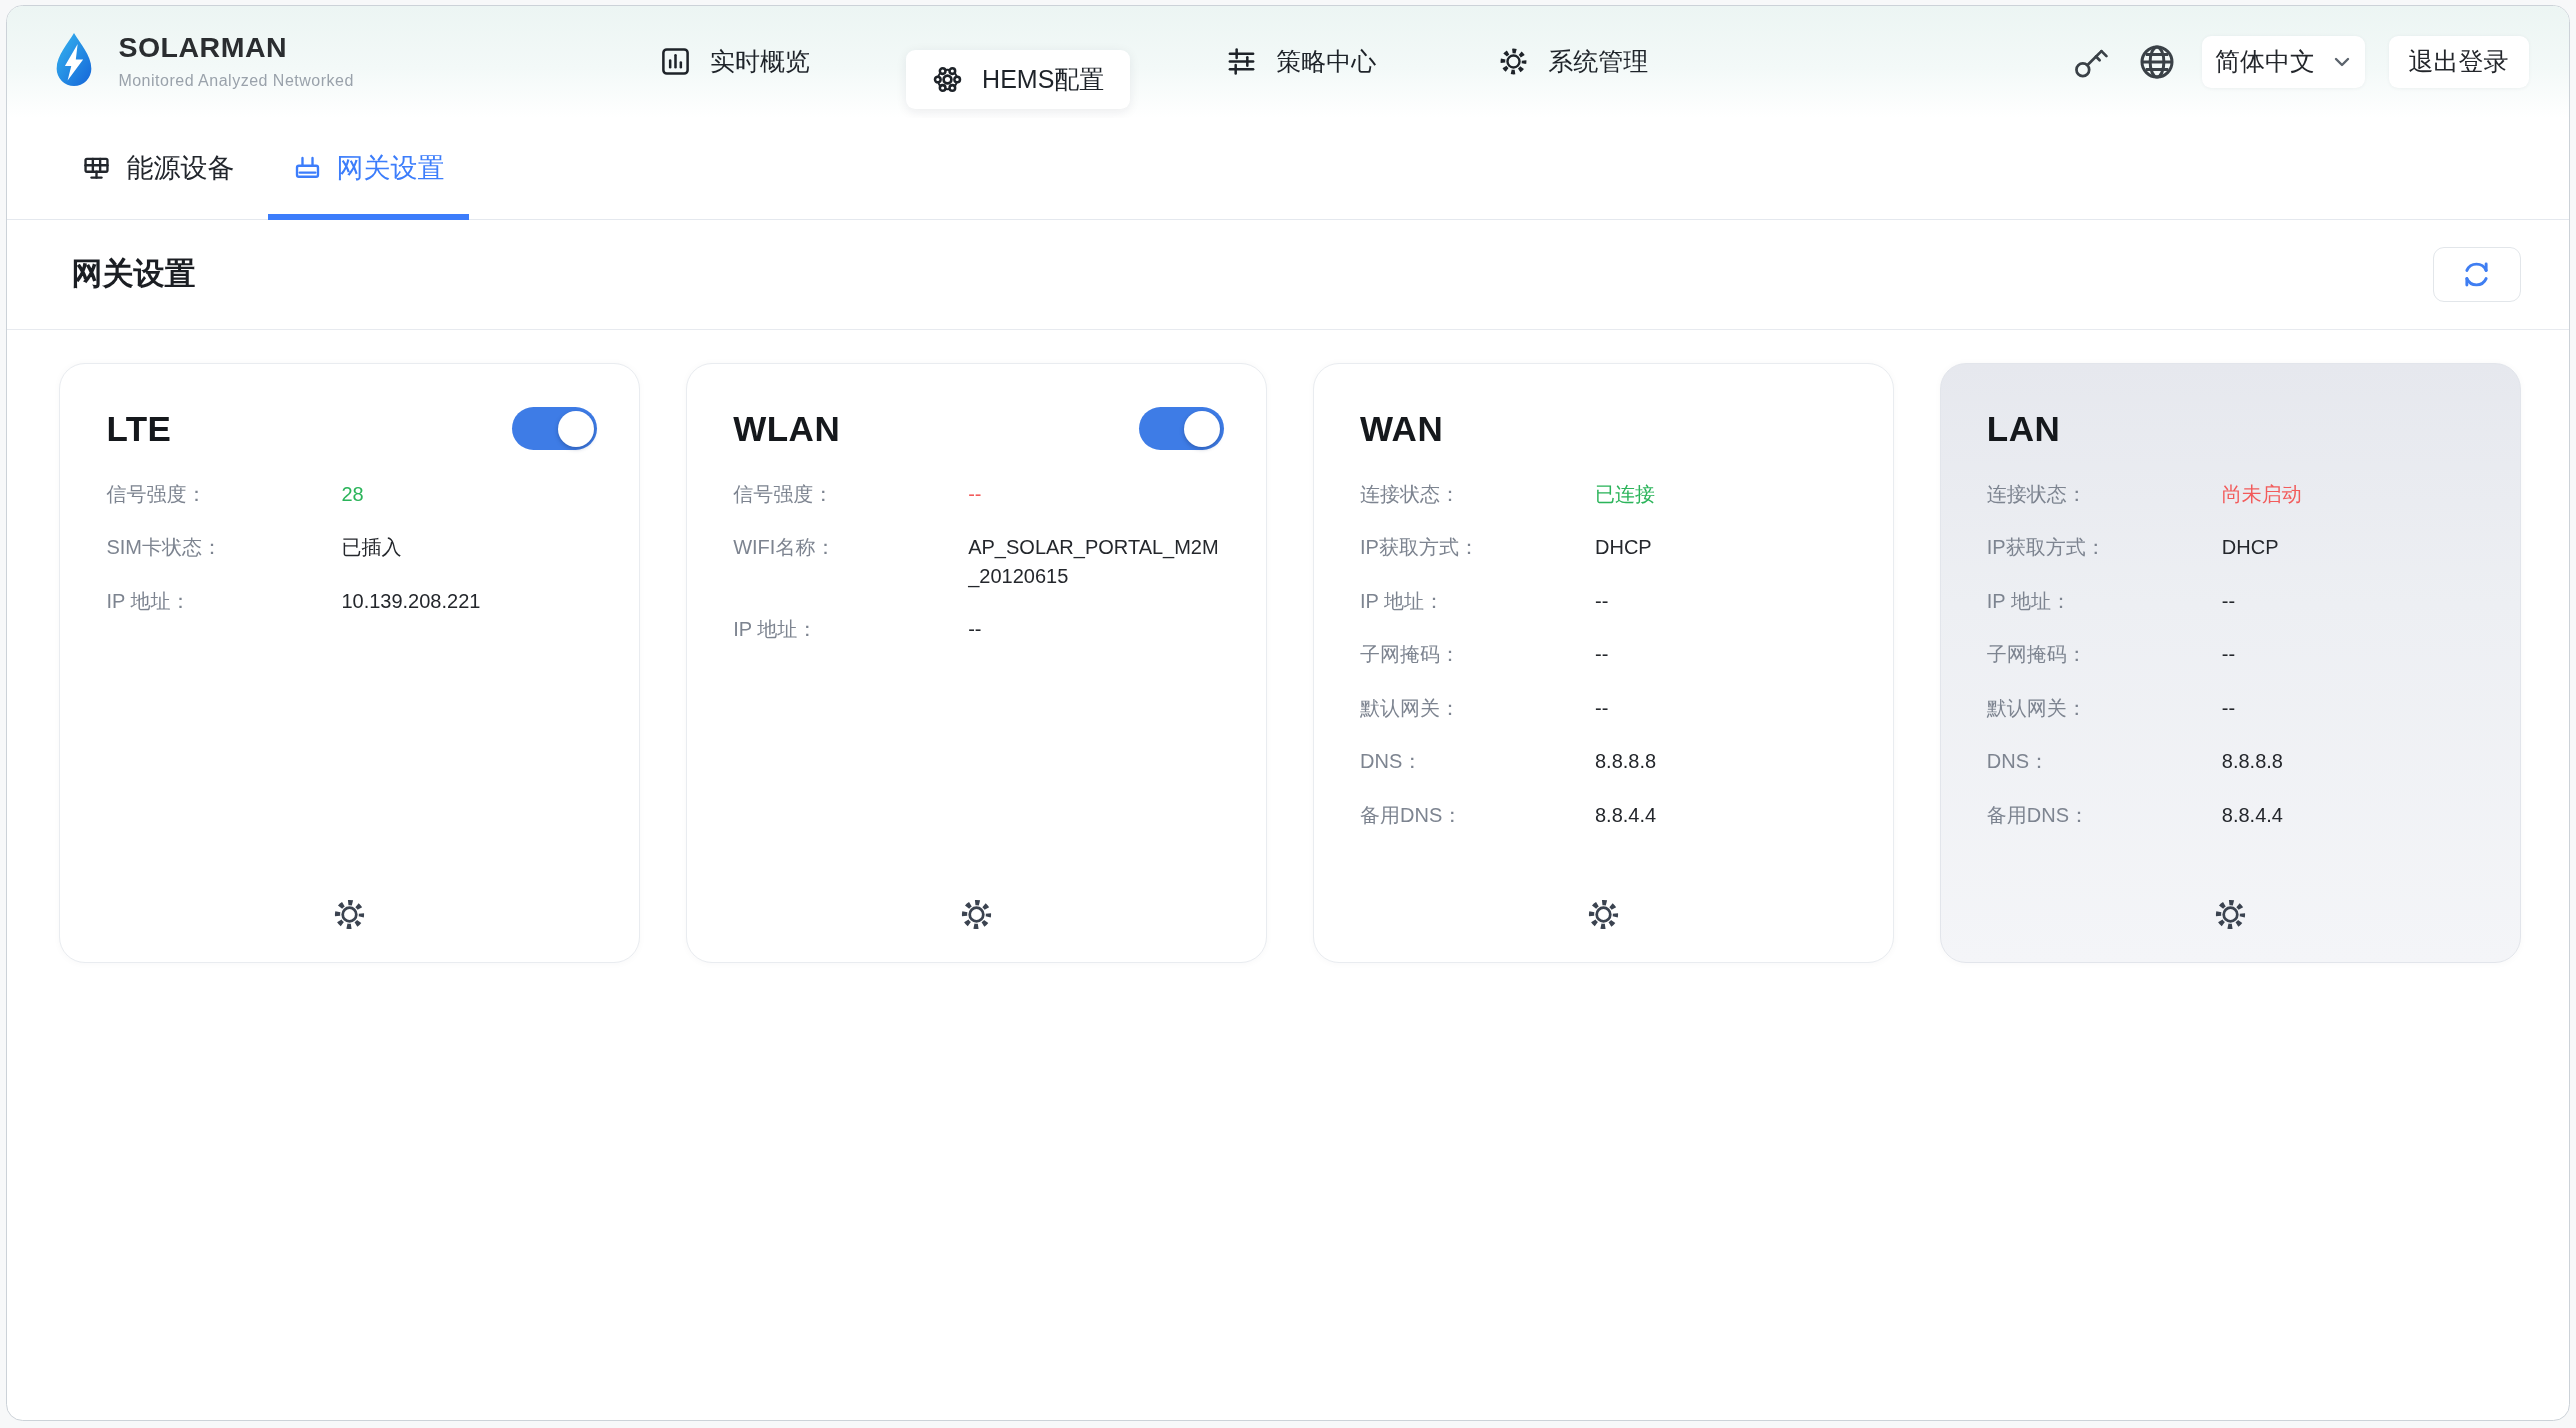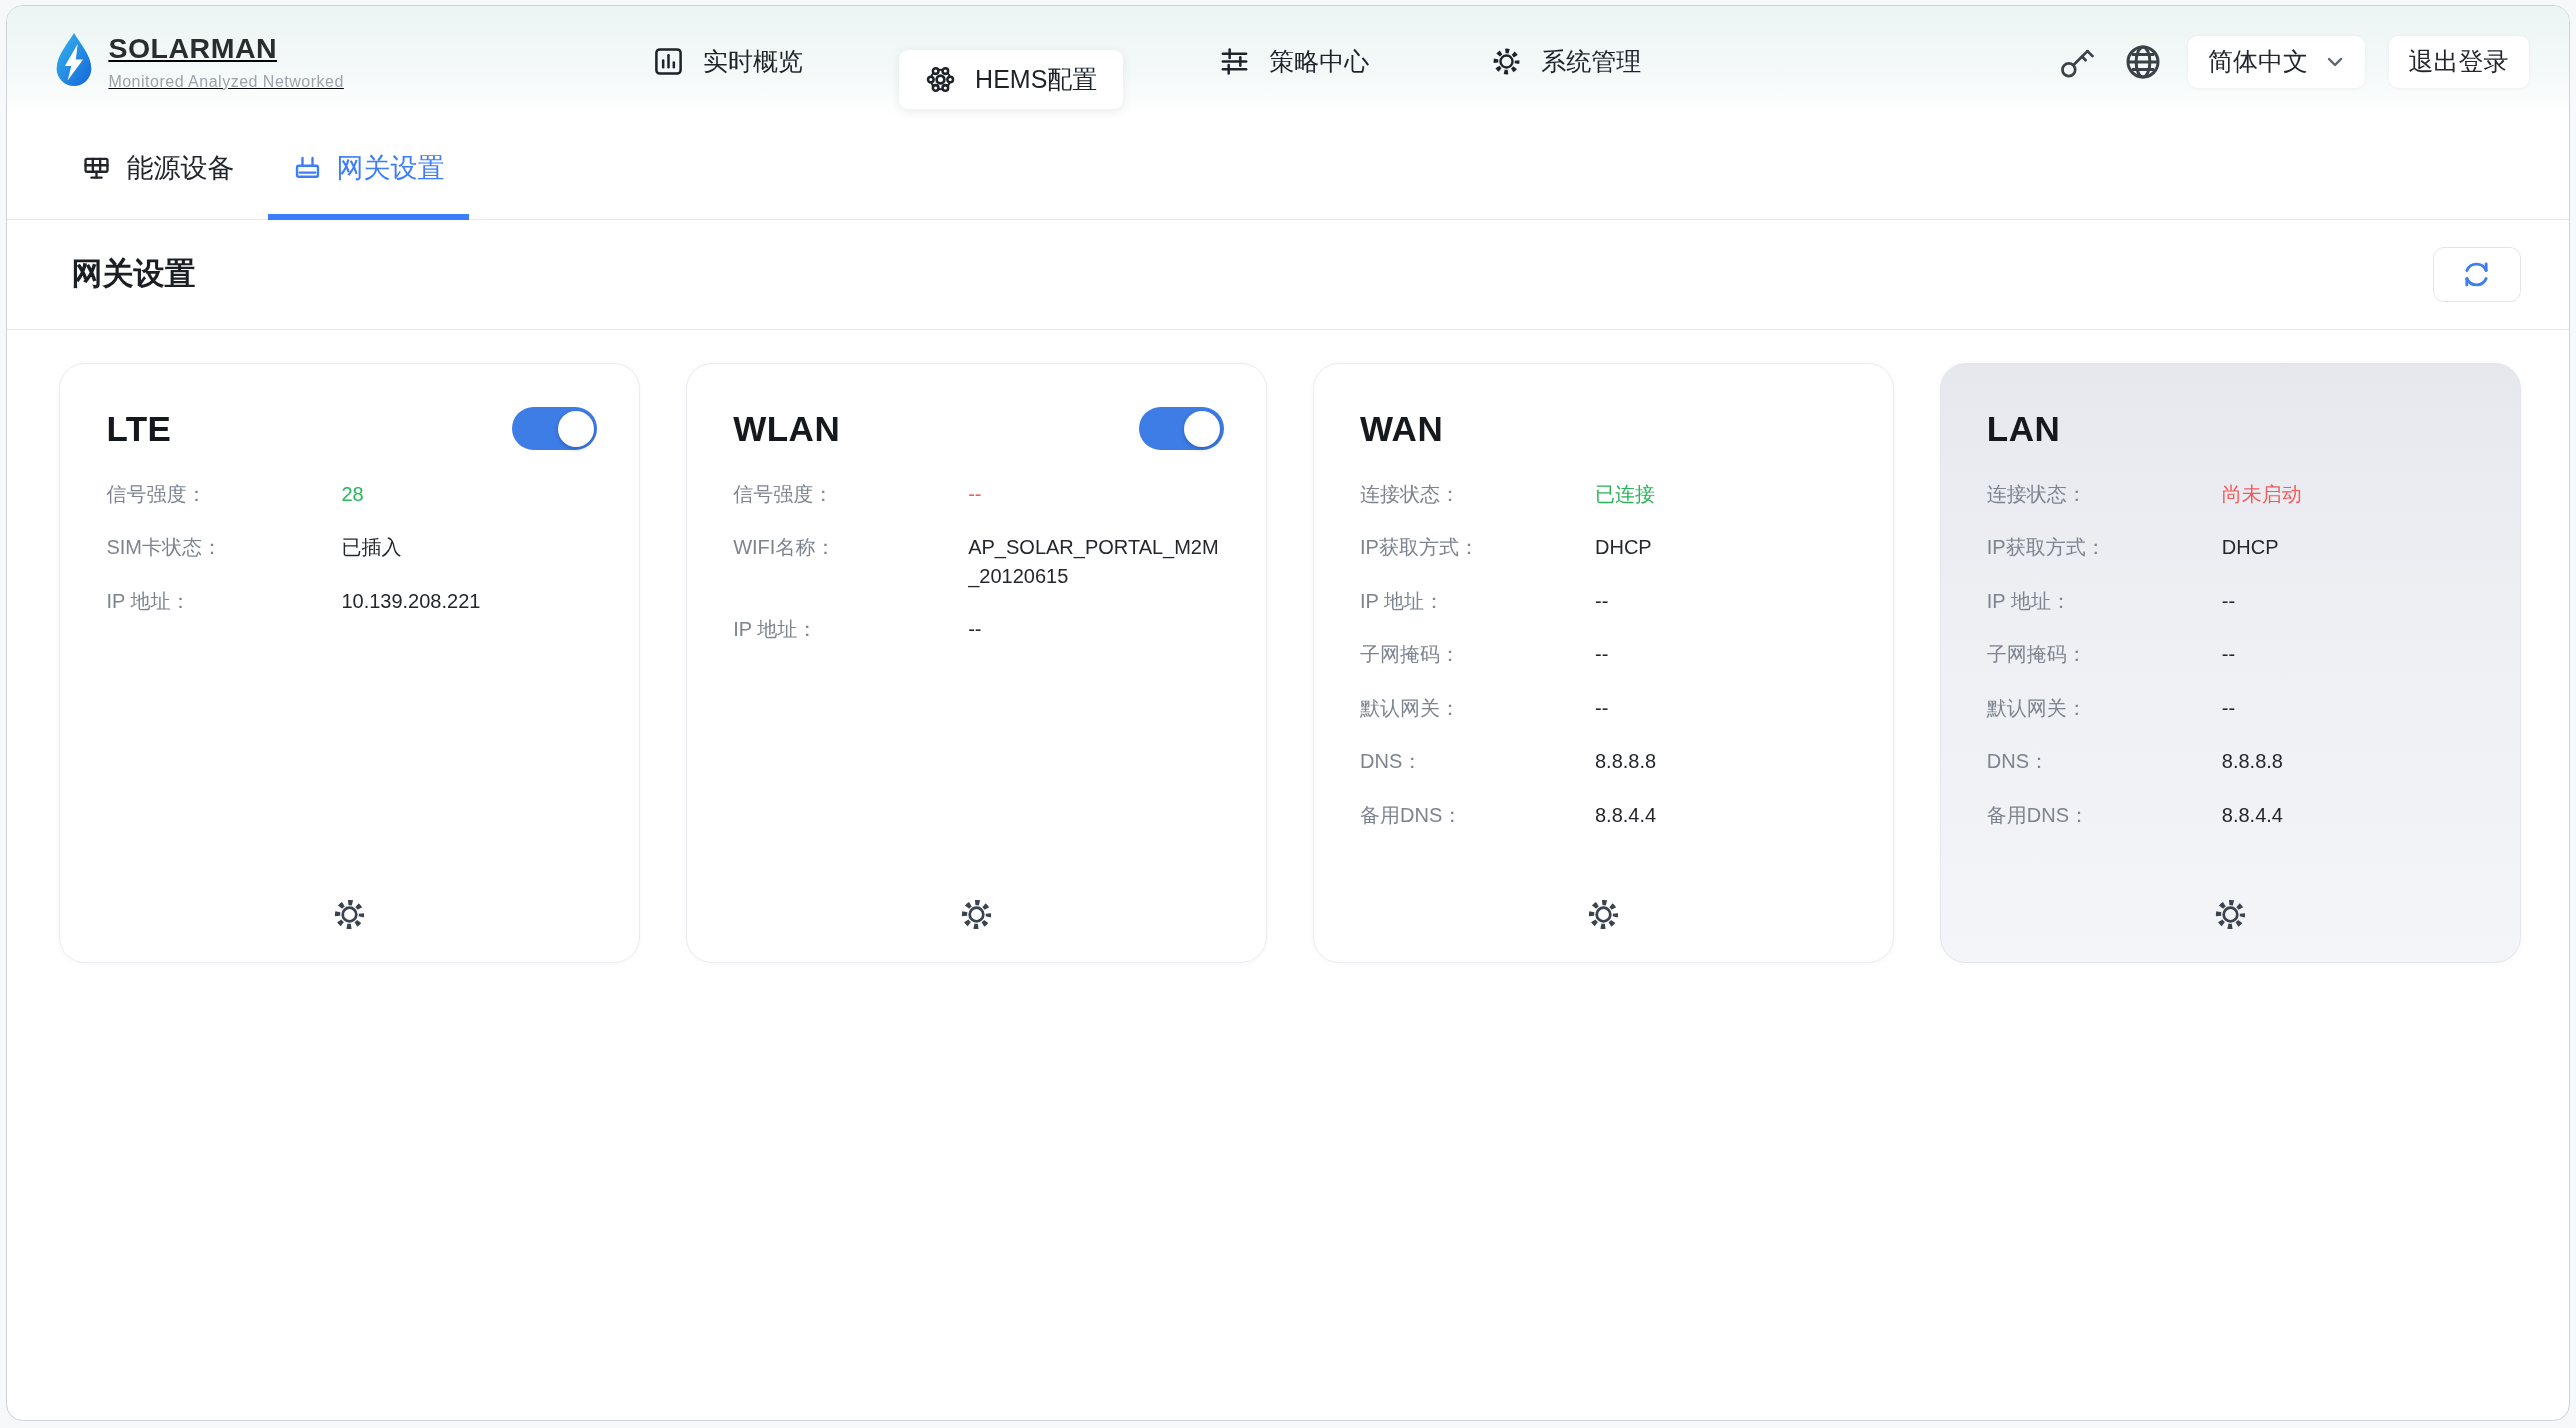--- a/index.html
+++ b/index.html
@@ -13,33 +13,33 @@
     position:absolute;left:6.4px;top:4.6px;right:6.4px;bottom:7.4px;
     background:#ffffff;border:1.8px solid #ccd2d8;border-radius:16.6px;
     overflow:hidden;box-sizing:border-box;
   }
   
   .header{
     height:112px;display:flex;align-items:center;
     padding:0 40px 0 46px;
     background:linear-gradient(180deg,#ecf5f3 0%,#f3f9f8 55%,#ffffff 100%);
   }
-  .logo{display:flex;align-items:center;gap:13px;min-width:387px;cursor:pointer;text-decoration:underline;}
+  .logo{display:flex;align-items:flex-start;gap:23px;min-width:387px;cursor:pointer;}
   .logo-text .brand{font-size:28.5px;font-weight:800;color:#2a2d30;letter-spacing:0.5px;line-height:31px;}
   .logo-text .tagline{font-size:16px;color:#9aa2ab;letter-spacing:0.5px;margin-top:9px;}
   .main-nav{flex:1;display:flex;justify-content:center;align-items:center;gap:70px;transform:translateX(-101px);}
   .nav-item{display:flex;align-items:center;gap:19px;font-size:25px;font-weight:500;color:#1e2329;
     padding:13px 26px;border-radius:9.2px;cursor:pointer;white-space:nowrap;}
   .nav-item .n-icon{width:31px;height:31px;display:block;color:#1e2329;}
   .nav-item.active{background:#ffffff;box-shadow:0 2.8px 11px rgba(20,30,50,.08);margin-top:36px;}
   .header-right{display:flex;align-items:center;gap:24px;}
   .icon-btn{width:42px;height:42px;display:flex;align-items:center;justify-content:center;color:#3a4147;cursor:pointer;}
   .pill{height:52px;background:#fff;border-radius:9.2px;display:flex;align-items:center;
     font-size:25px;color:#23262b;box-shadow:0 0.9px 3.7px rgba(20,30,50,.05);cursor:pointer;}
-  .lang-pill{padding:0 20px;gap:16.6px;}
+  .lang-pill{padding:0 13px;gap:16.6px;}
   .logout-btn{padding:0 20px;border:none;font-family:inherit;}
   
   .tabbar{
     height:101px;display:flex;align-items:stretch;gap:9.2px;
     padding-left:50px;background:#fff;border-bottom:1.8px solid #e4e8ee;position:relative;
   }
   .tab{position:relative;display:flex;align-items:center;gap:14px;padding:0 24px;
     font-size:27px;font-weight:500;color:#22262c;cursor:pointer;white-space:nowrap;}
   .tab .t-icon{width:31px;height:31px;display:block;color:#22262c;}
   .tab.active{color:#3c7dfb;}

